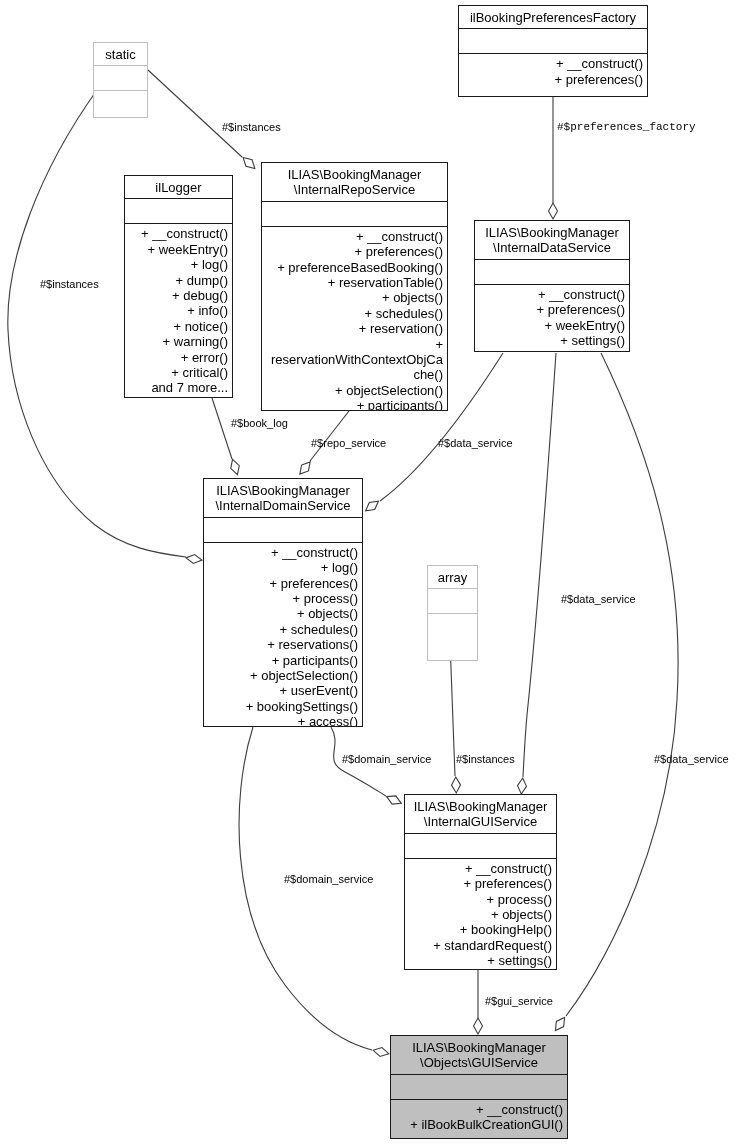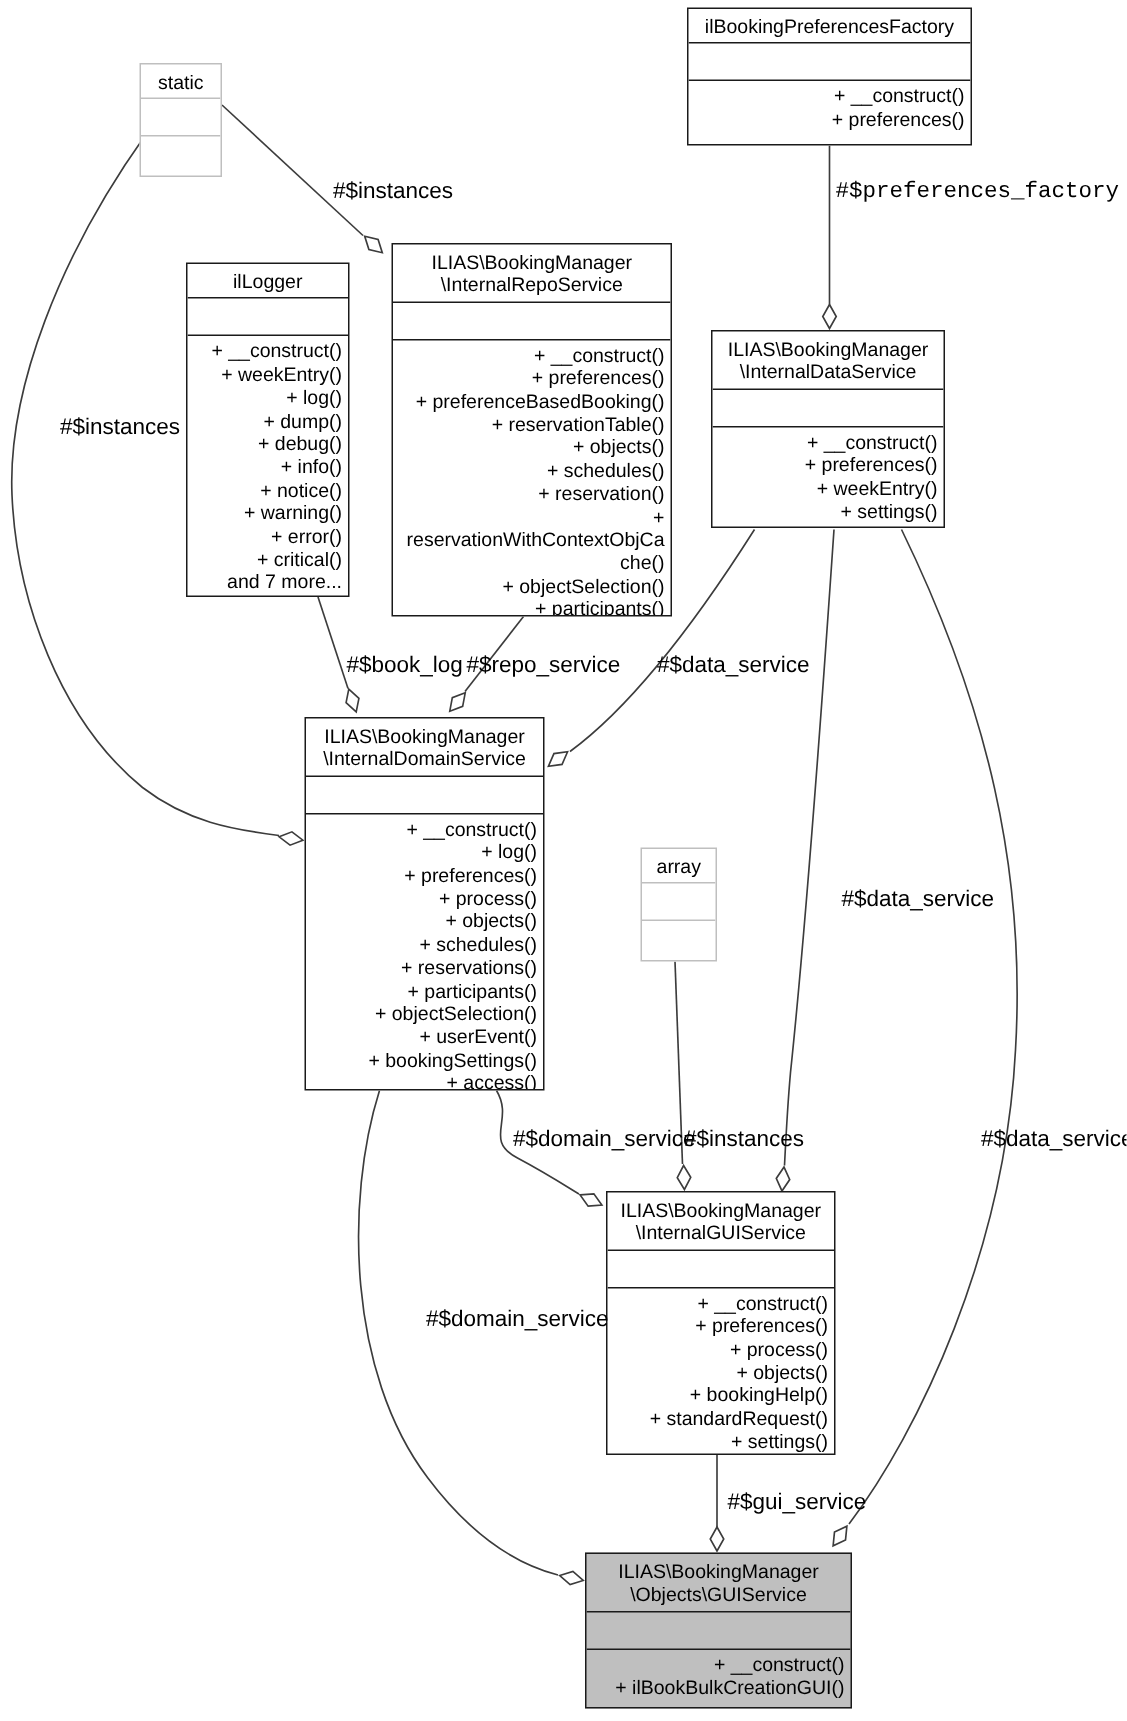--- a/index.html
+++ b/index.html
@@ -65,21 +65,21 @@
     flex: 1 1 auto;
     border-top: 1px solid var(--box-border);
     padding: 2px 4px 2px 6px;
     text-align: right;
   }
   .method-line {
     overflow-wrap: anywhere;
   }
   .edge-label {
     position: absolute;
-    font-size: 15px;
+    font-size: 11px;
     line-height: 15px;
     color: var(--text-color);
     white-space: nowrap;
   }
 </style>
 </head>
 <body>
 
 <div id="canvas">
 
@@ -198,21 +198,21 @@
         <div class="method-line">+ schedules()</div>
         <div class="method-line">+ reservations()</div>
         <div class="method-line">+ participants()</div>
         <div class="method-line">+ objectSelection()</div>
         <div class="method-line">+ userEvent()</div>
         <div class="method-line">+ bookingSettings()</div>
         <div class="method-line">+ access()</div>
       </div>
   </div>
 
-  <div class="node muted" style="left:427px; top:565px; width:51px; height:76px;">
+  <div class="node muted" style="left:427px; top:565px; width:51px; height:96px;">
     <div class="node-title">array</div>
     <div class="node-attrs"></div>
     <div class="node-methods"></div>
   </div>
 
   <div class="node" style="left:404px; top:794px; width:153px; height:176px;">
     <div class="node-title">ILIAS\BookingManager
 \InternalGUIService</div>
     <div class="node-attrs"></div>
     <div class="node-methods">
@@ -232,21 +232,21 @@
     <div class="node-attrs"></div>
     <div class="node-methods">
         <div class="method-line">+ __construct()</div>
         <div class="method-line">+ ilBookBulkCreationGUI()</div>
       </div>
   </div>
 
   <span class="edge-label" style="left:222px; top:120px;">#$instances</span>
   <span class="edge-label" style="left:557px; top:120px;font-family:Liberation Mono, monospace;">#$preferences_factory</span>
   <span class="edge-label" style="left:40px; top:277px;">#$instances</span>
-  <span class="edge-label" style="left:231px; top:436px;">#$book_log</span>
+  <span class="edge-label" style="left:231px; top:416px;">#$book_log</span>
   <span class="edge-label" style="left:311px; top:436px;">#$repo_service</span>
   <span class="edge-label" style="left:438px; top:436px;">#$data_service</span>
   <span class="edge-label" style="left:561px; top:592px;">#$data_service</span>
   <span class="edge-label" style="left:342px; top:752px;">#$domain_service</span>
   <span class="edge-label" style="left:456px; top:752px;">#$instances</span>
   <span class="edge-label" style="left:654px; top:752px;">#$data_service</span>
   <span class="edge-label" style="left:284px; top:872px;">#$domain_service</span>
   <span class="edge-label" style="left:485px; top:994px;">#$gui_service</span>
 
 </div>

